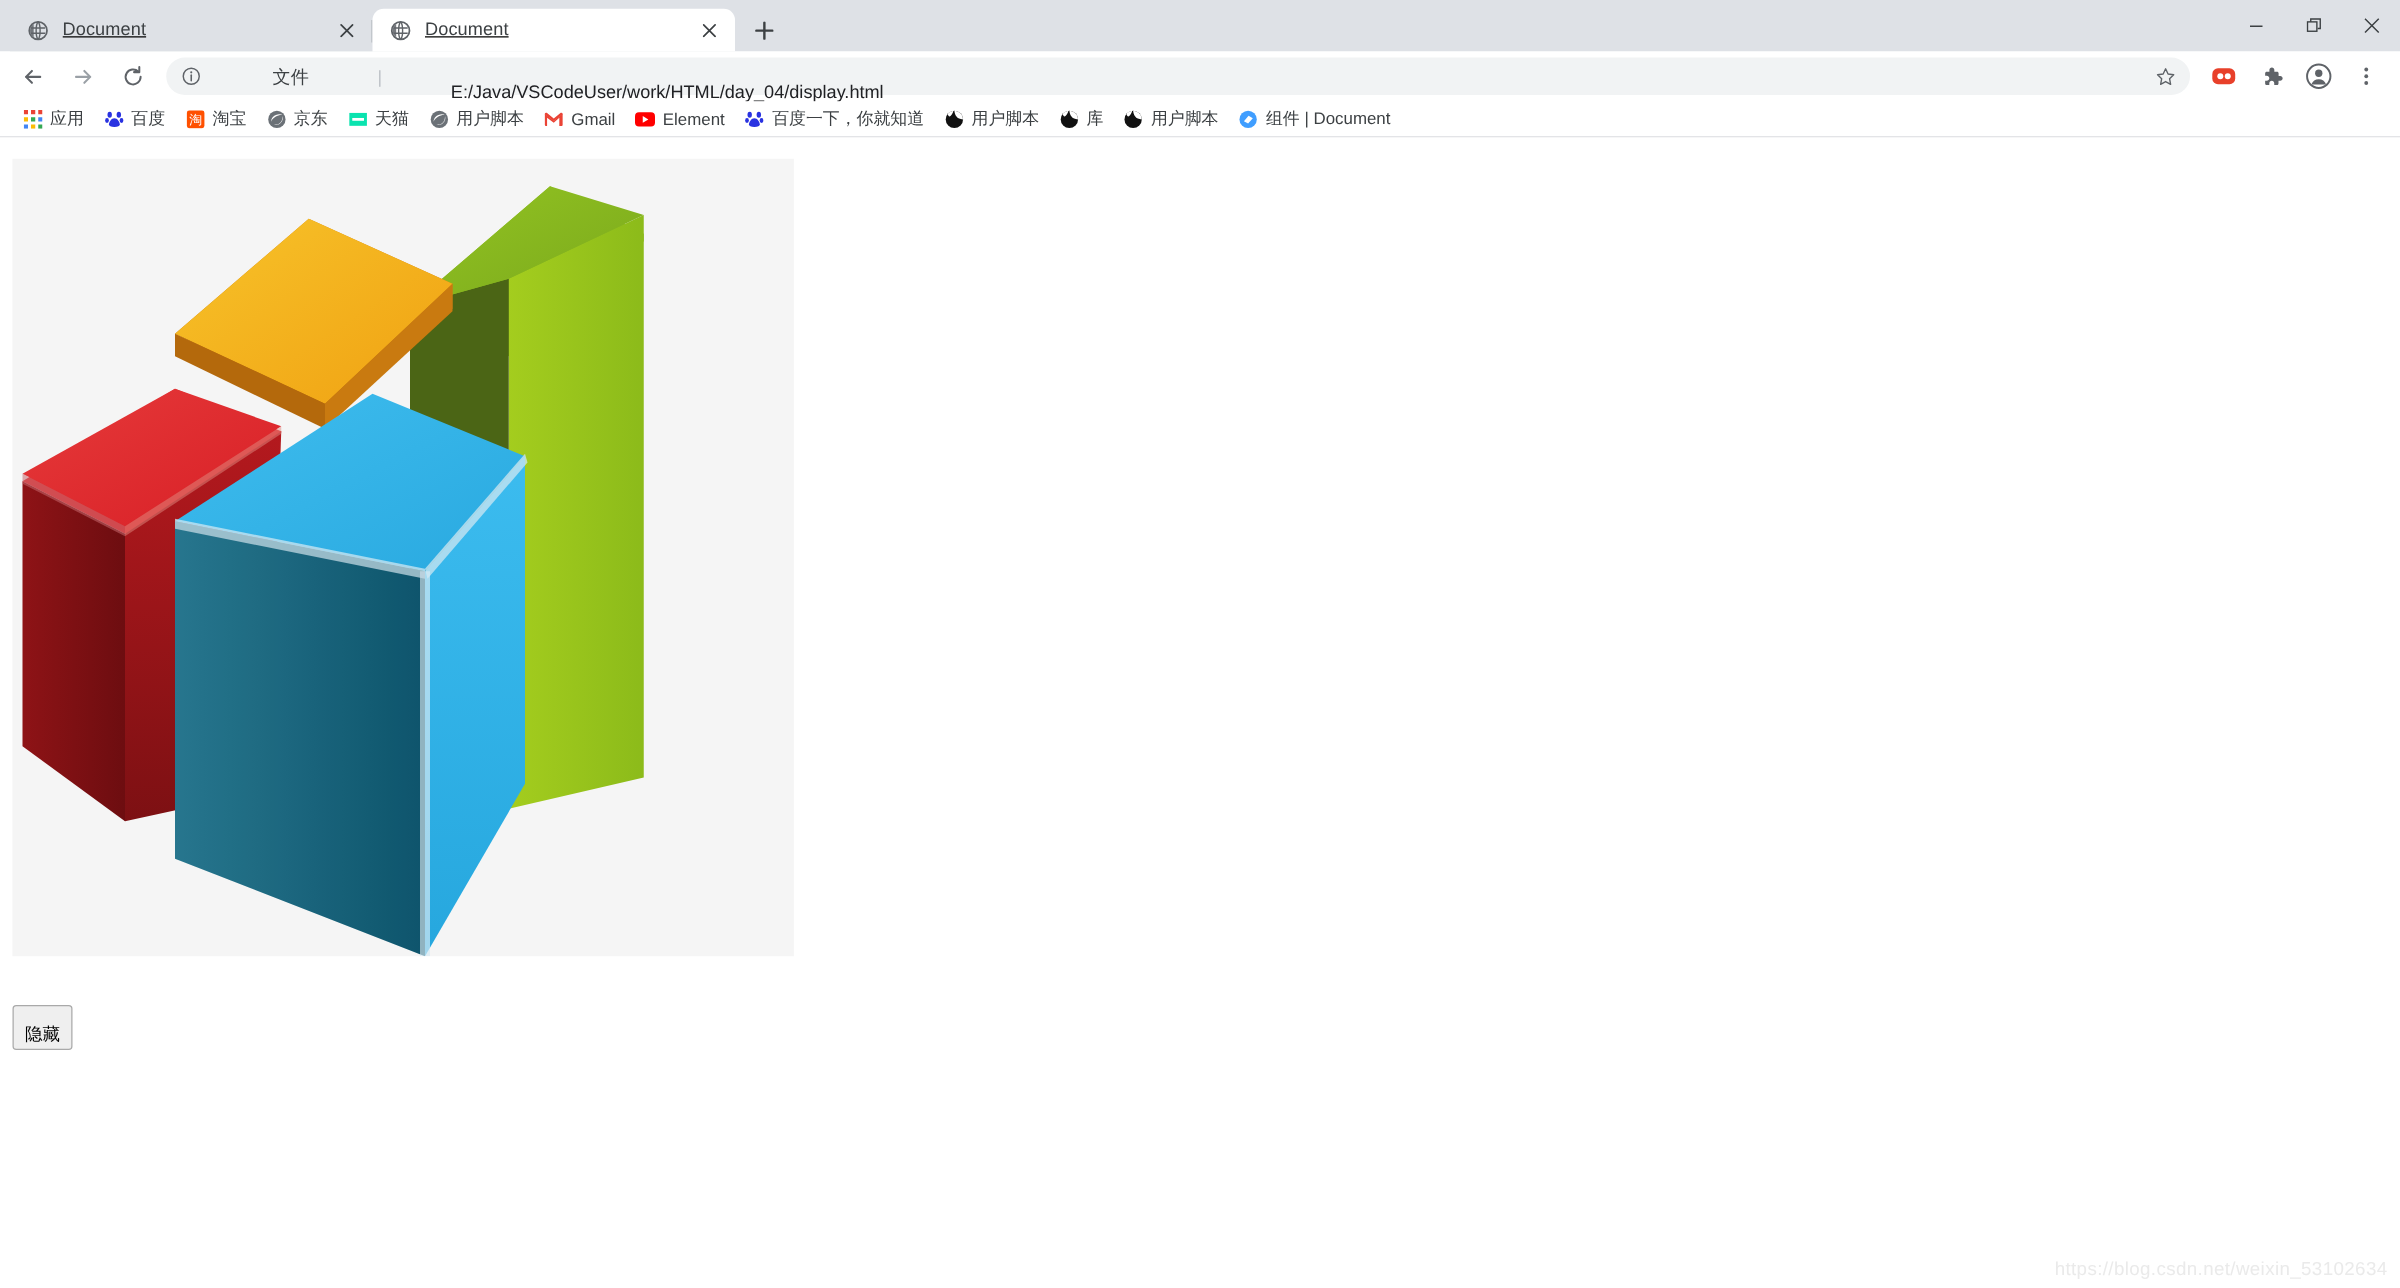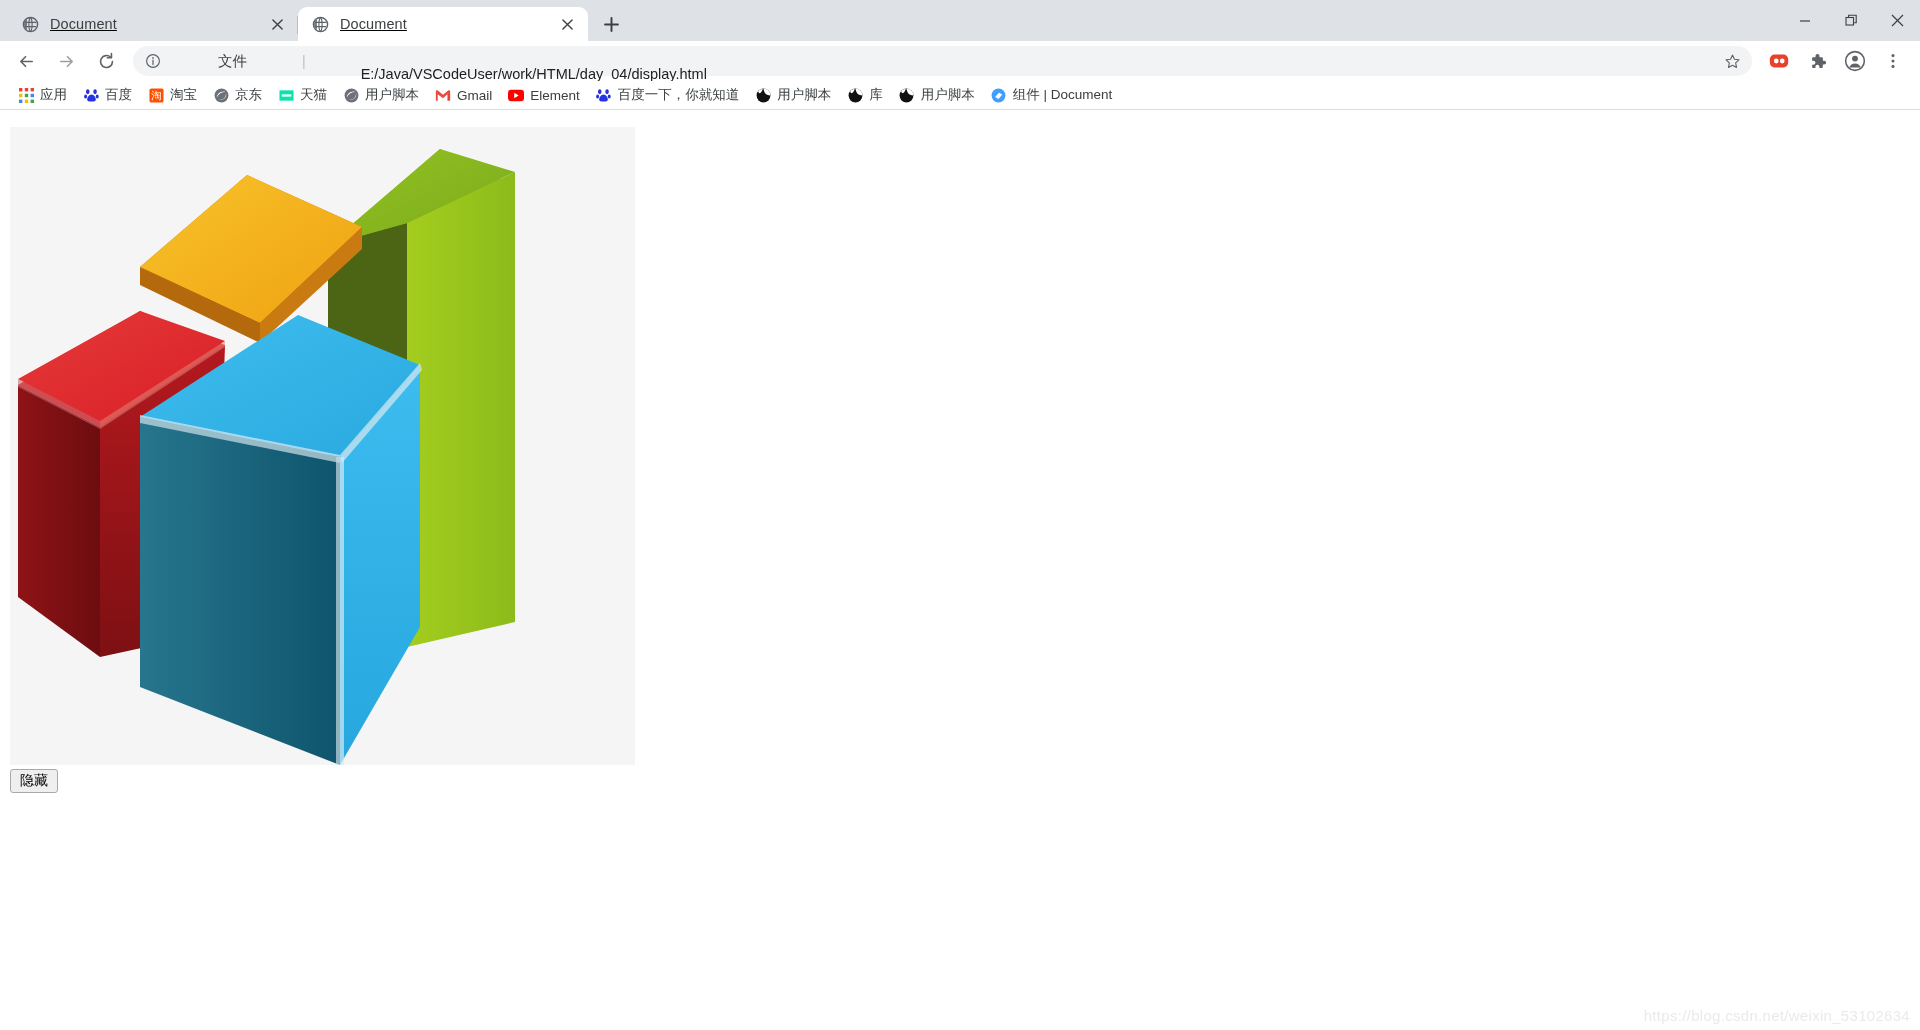--- a/index.html
+++ b/index.html
@@ -122,24 +122,24 @@
 
   
   .page { flex: 1 1 auto; background: #ffffff; position: relative; overflow: hidden; }
   .img-box {
     position: absolute; left: 10px; top: 17px;
     width: 625px; height: 638px;
     background: #f5f5f5;
   }
   .blocks-svg { width: 100%; height: 100%; display: block; }
   .hide-btn {
-    position: absolute; left: 10px; top: 659px;
+    position: absolute; left: 10px; top: 694px;
     font-family: "Liberation Sans", "DejaVu Sans", sans-serif;
     font-size: 14px;
-    padding: 3px 9px 4px 9px;
+    padding: 15px 9px 4px 9px;
     background: #efefef;
     border: 1px solid #a9a9a9;
     border-radius: 3px;
     color: #000;
     line-height: 1.1;
   }
   .watermark {
     position: absolute; right: 10px; bottom: 6px;
     font-size: 15px; color: #eaeaea; letter-spacing: 0.3px;
     user-select: none;

